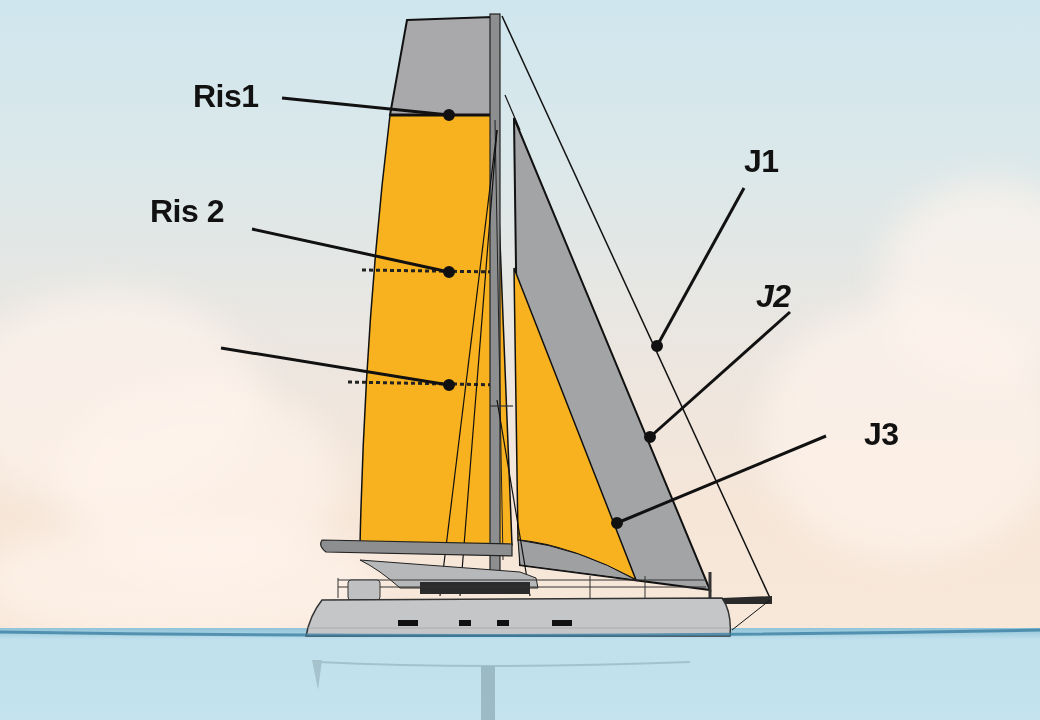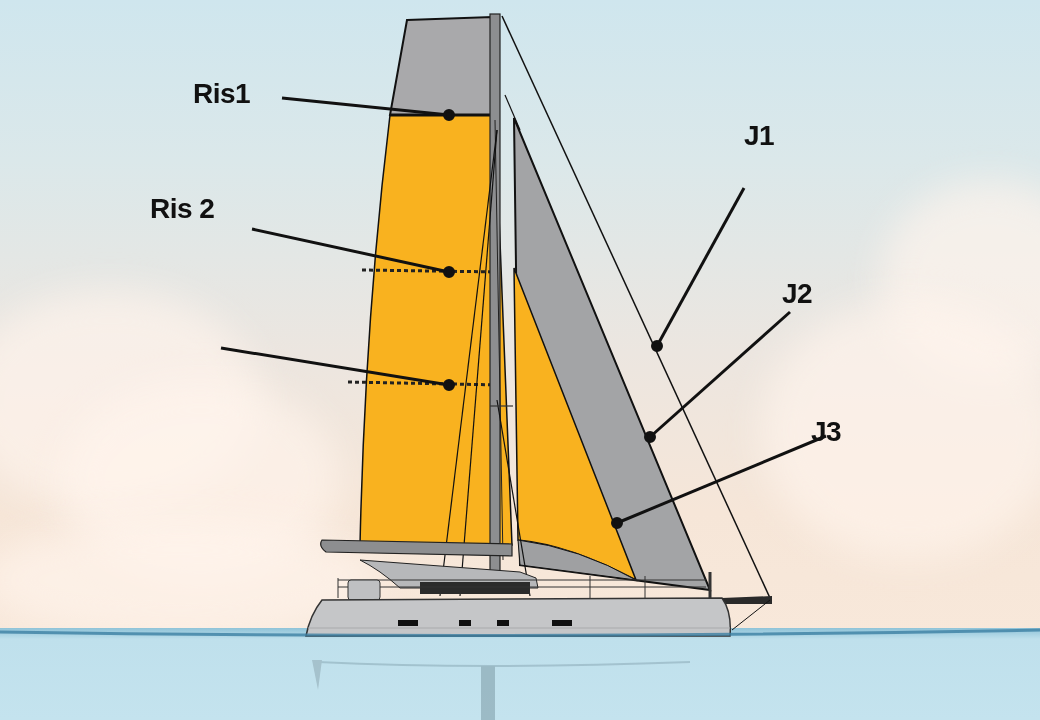--- a/index.html
+++ b/index.html
@@ -14,21 +14,21 @@
       position: absolute; left: 0; top: 0; width: 1040px; height: 640px;
       background: linear-gradient(180deg, #cfe6ee 0%, #dbe8ea 25%, #ece6e0 55%, #f6e6d8 80%, #f8e8da 100%);
     }
     .cloud { position: absolute; border-radius: 50%; background: rgba(255,244,236,0.65); filter: blur(18px); }
     .sea {
       position: absolute; left: 0; top: 628px; width: 1040px; height: 92px;
       background: linear-gradient(180deg, #8fc3d8 0%, #bfe0ec 12%, #c4e3ee 100%);
     }
     svg.art { position: absolute; left: 0; top: 0; }
     .label {
-      position: absolute; font-weight: bold; font-size: 28px; color: #111;
+      position: absolute; font-weight: bold; font-size: 32px; color: #111;
       letter-spacing: -0.5px; line-height: 1;
     }
   </style>
 </head>
 <body>
 
 <div class="stage">
   <div class="sky">
     <div class="cloud" style="left:-40px; top:290px; width:300px; height:220px;"></div>
     <div class="cloud" style="left:60px; top:380px; width:280px; height:200px;"></div>
@@ -108,16 +108,16 @@
       <circle cx="657" cy="346" r="4.5"></circle>
       <line x1="790" y1="312" x2="650" y2="437"></line>
       <circle cx="650" cy="437" r="4.5"></circle>
       <line x1="826" y1="436" x2="617" y2="523"></line>
       <circle cx="617" cy="523" r="4.5"></circle>
     </g>
   </svg>
 
   <div class="label" style="left:193px; top:80px;">Ris1</div>
   <div class="label" style="left:150px; top:195px;">Ris 2</div>
-  <div class="label" style="left:744px; top:122px;">J1</div>
-  <div class="label" style="left:782px; top:280px;">J2</div>
-  <div class="label" style="left:811px; top:418px;">J3</div>
+  <div class="label" style="left:744px; top:145px;">J1</div>
+  <div class="label" style="left:756px; top:280px;font-style:italic;">J2</div>
+  <div class="label" style="left:864px; top:418px;">J3</div>
 </div>
 
 </body></html>

